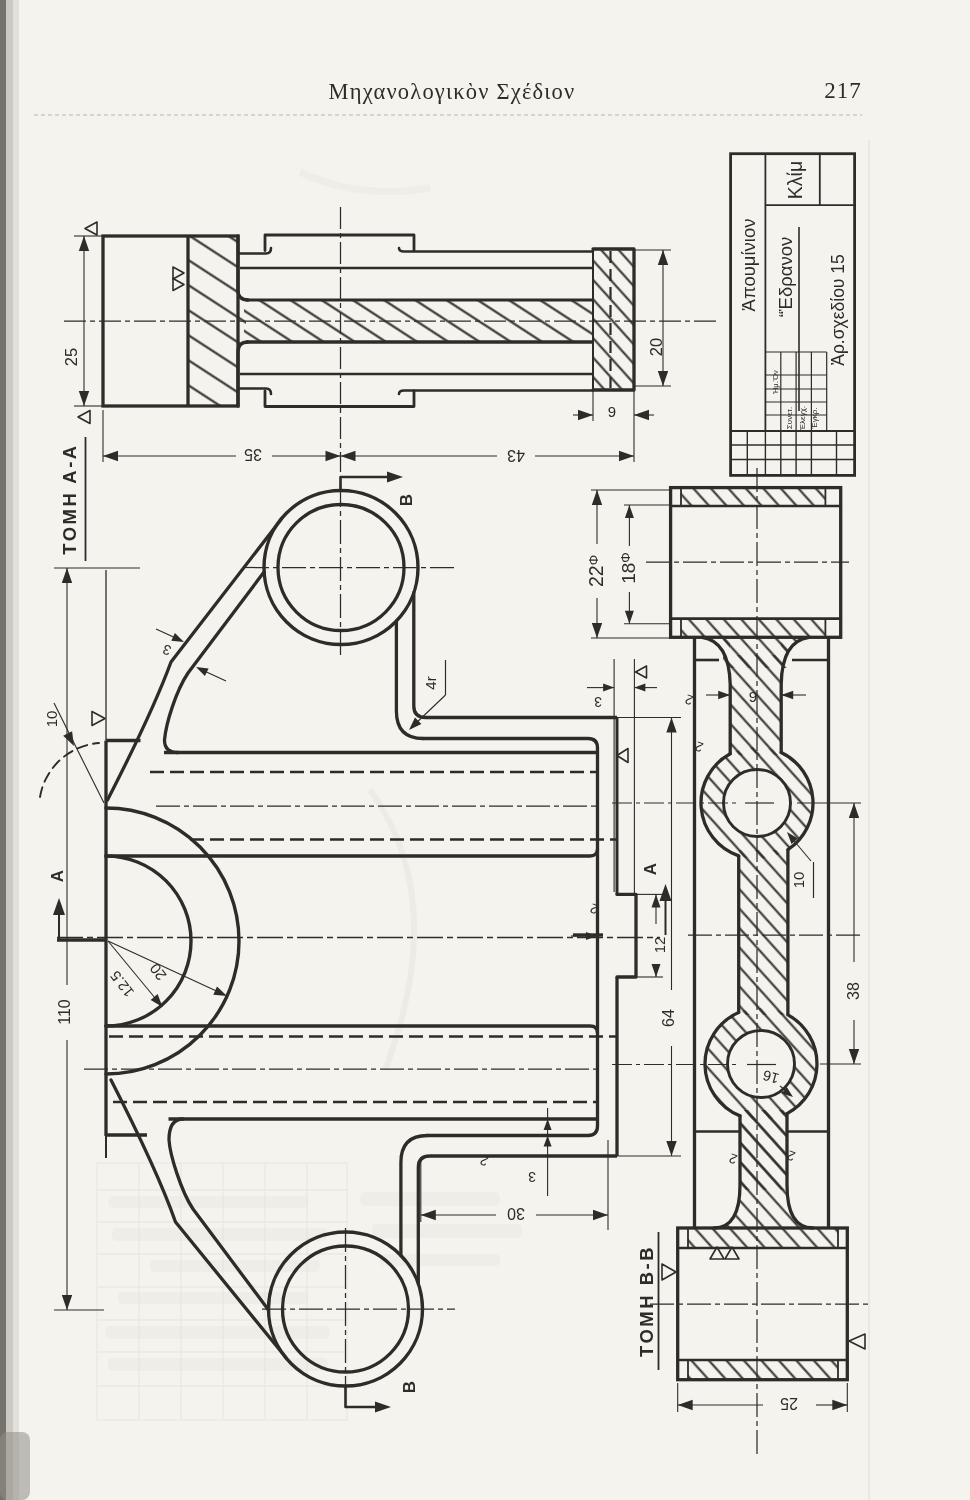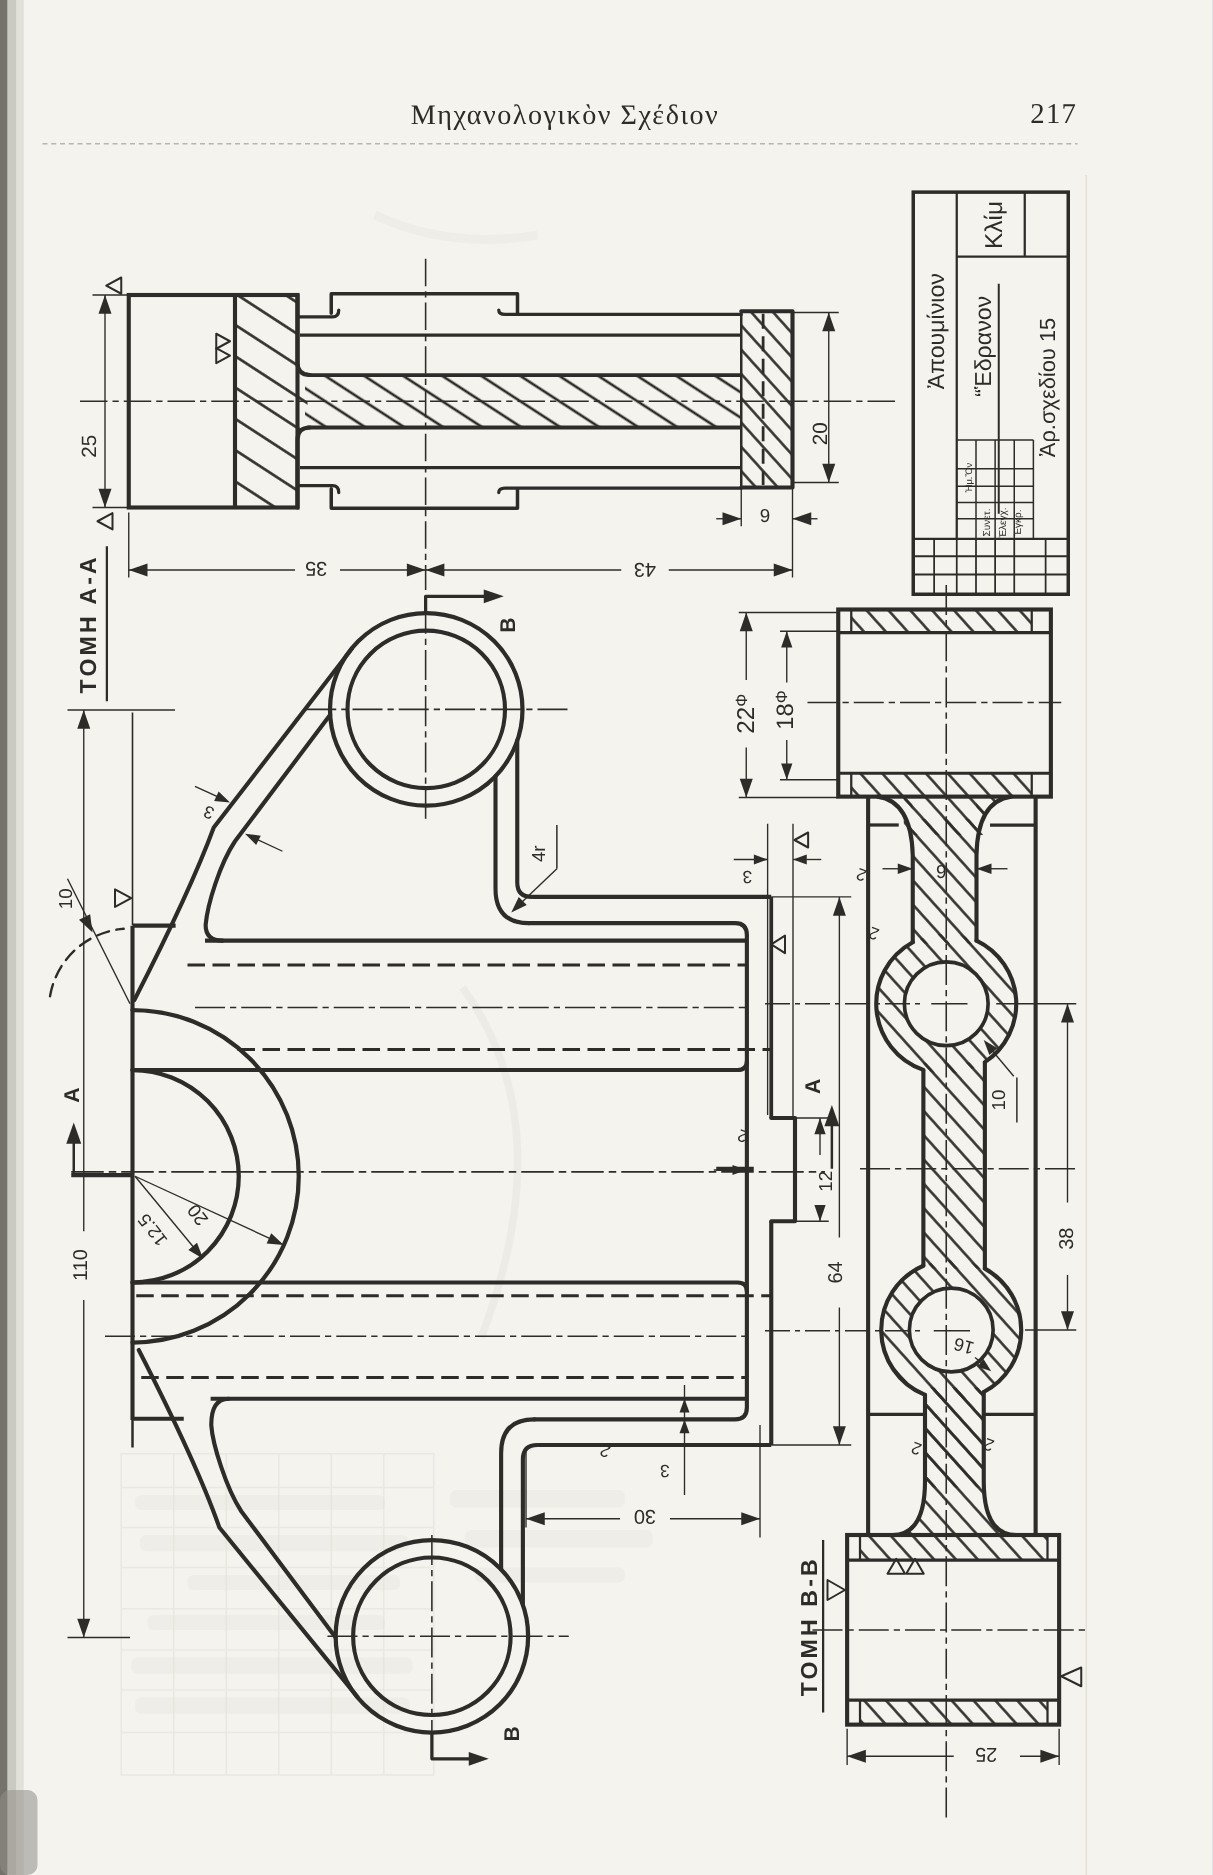--- a/index.html
+++ b/index.html
@@ -1,14 +1,14 @@
 <!DOCTYPE html>
 <html><head><meta charset="utf-8"><style>
 html,body{margin:0;padding:0;background:#e8e7e2;}
-#page{width:970px;height:1500px;background:#c4b5fd;position:relative;overflow:hidden;}
+#page{width:970px;height:1500px;background:#ef4444;position:relative;overflow:hidden;}
 </style></head><body>
 <div id="page">
 <svg width="970" height="1500" viewBox="0 0 970 1500" xmlns="http://www.w3.org/2000/svg">
 <defs>
 <pattern id="hA" width="17" height="17" patternUnits="userSpaceOnUse" patternTransform="rotate(33)">
   <line x1="0" y1="8.5" x2="17" y2="8.5" stroke="#2e2c28" stroke-width="2.1"></line>
 </pattern>
 <pattern id="hA2" width="21" height="21" patternUnits="userSpaceOnUse" patternTransform="rotate(33)">
   <line x1="0" y1="10.5" x2="21" y2="10.5" stroke="#2e2c28" stroke-width="2.1"></line>
 </pattern>

